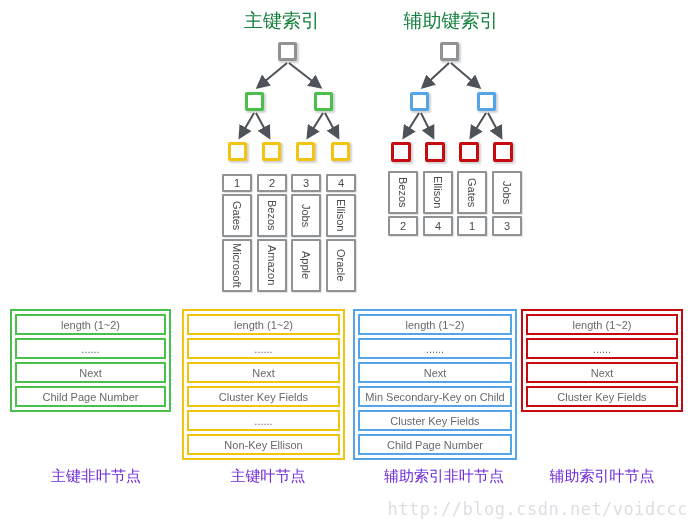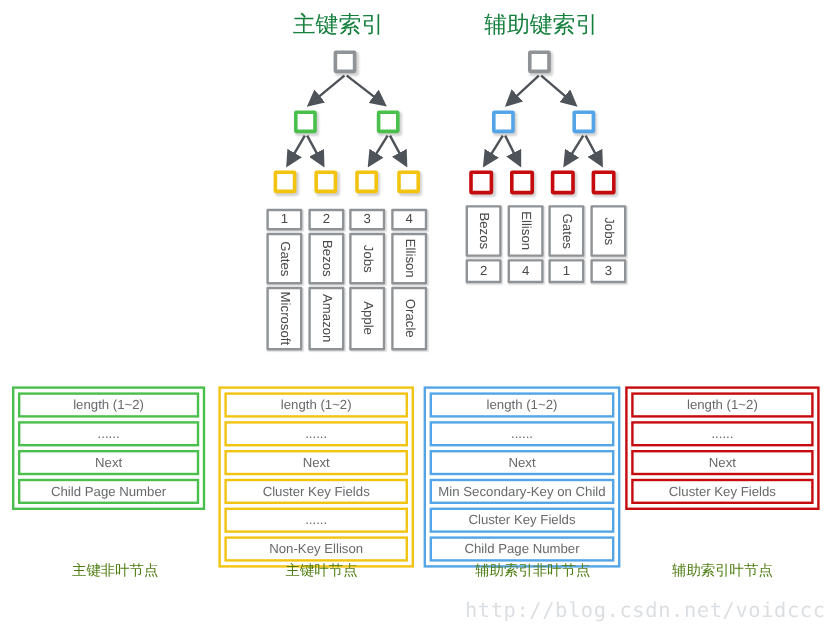--- a/index.html
+++ b/index.html
@@ -28,34 +28,34 @@
     border:2px solid #8f9396; background:#fff; box-sizing:border-box;
     display:flex; align-items:center; justify-content:center;
     font-size:11px; color:#4a4a4a; border-radius:1px;
     box-shadow:1px 1px 1px rgba(0,0,0,0.12);
   }
   .rcell.vert { writing-mode:vertical-rl; text-orientation:mixed; white-space:nowrap; }
   .h18 { height:18px; } .h20 { height:20px; } .h43 { height:43px; } .h53 { height:53px; }
   
   .ftable {
     position:absolute; box-sizing:border-box; border:2px solid;
-    padding:3px; display:flex; flex-direction:column; gap:3px; background:#fff;margin-top:13px;
+    padding:3px; display:flex; flex-direction:column; gap:3px; background:#fff;
   }
   .frow {
     border:2px solid; box-sizing:border-box; height:21px; flex:0 0 21px;
     display:flex; align-items:center; justify-content:center;
     font-size:11px; color:#67696b; background:#fff; white-space:nowrap;
   }
   .ftable.green, .ftable.green .frow { border-color:#4abf4b; }
   .ftable.yellow, .ftable.yellow .frow { border-color:#f2c40f; }
   .ftable.blue, .ftable.blue .frow { border-color:#54a5e7; }
   .ftable.red, .ftable.red .frow { border-color:#c60b0e; }
   .tlabel {
     position:absolute; transform:translateX(-50%);
-    font-size:12px; color:#4d7c0f; white-space:nowrap;
+    font-size:15px; color:#6d28d9; white-space:nowrap;
   }
   .watermark {
     position:absolute; right:6px; top:499px;
     font-family:"DejaVu Sans Mono","Liberation Mono",monospace;
     font-size:17px; letter-spacing:0.5px; color:#dcdfe2; white-space:nowrap;text-align:right;
   }
 </style>
 </head>
 <body>
 

